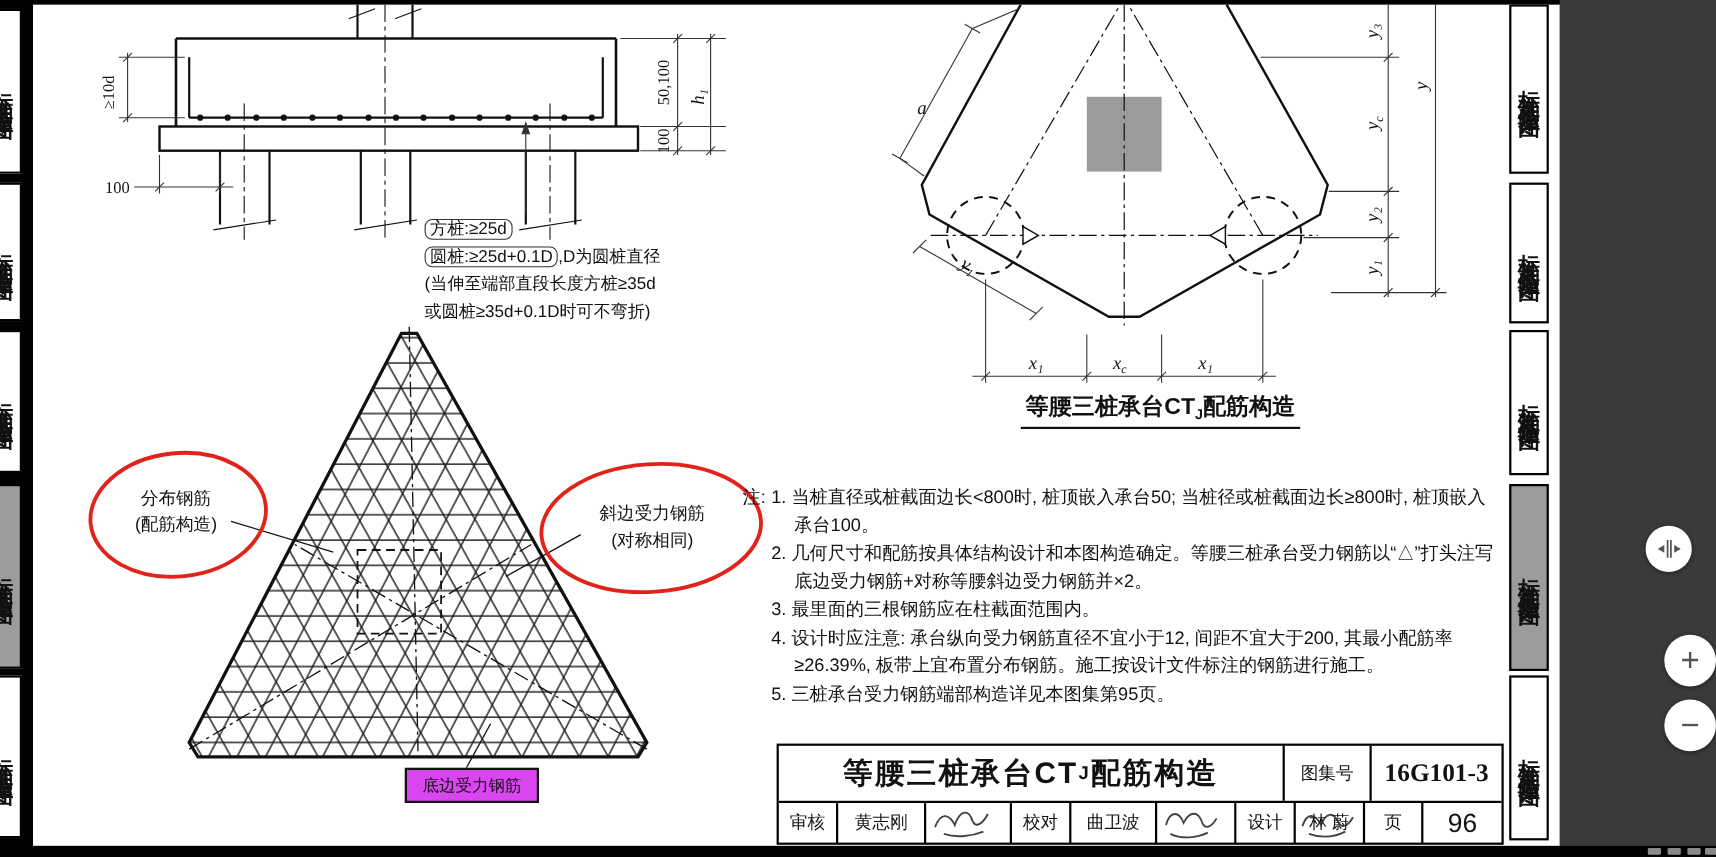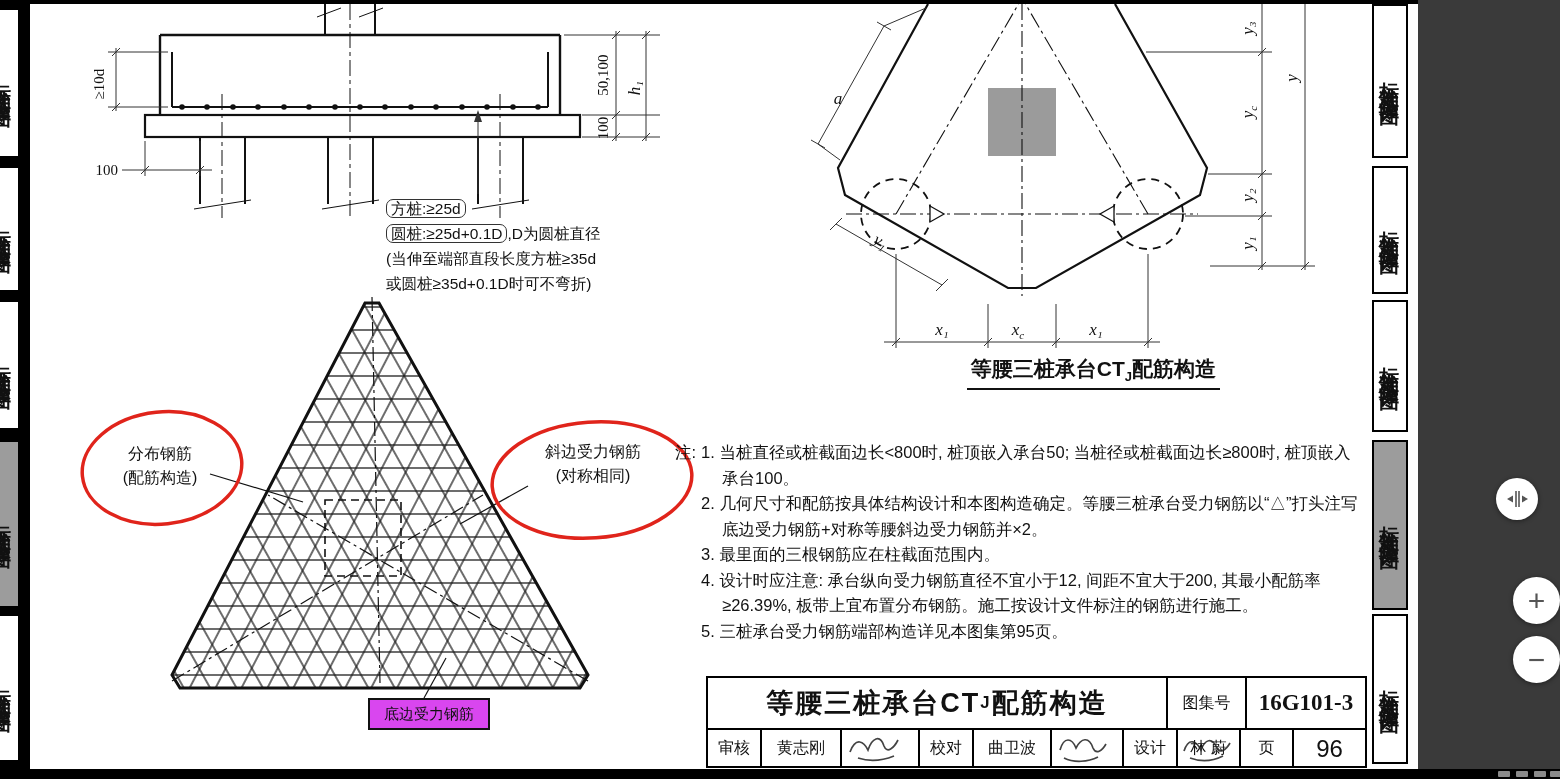--- a/index.html
+++ b/index.html
@@ -8,21 +8,21 @@
   .abs { position:absolute; }
   .page { position:absolute; left:30px; top:4px; width:1388px; height:765px; background:#fff; }
   svg text { fill:#111; }
   .dim { font-size:15px; font-family:"Liberation Serif", serif; }
   .dim-i { font-style:italic; font-size:17px; }
   .pile-note { font-size:15.5px; line-height:25px; white-space:nowrap; }
   .boxed { border:1.3px solid #333; border-radius:7px; padding:0 4px; }
   .callout { font-size:16px; line-height:24px; text-align:center; }
   .bottom-label { border:2px solid #111; background:#d946ef; font-size:15px; display:flex;
                   align-items:center; justify-content:center; }
-  .layout-title { text-align:right; font-weight:bold; font-size:21px; }
+  .layout-title { text-align:center; font-weight:bold; font-size:21px; }
   .layout-title .u { display:inline-block; border-bottom:2.5px solid #111; padding:0 4px 4px 4px; }
   sub { font-size:.62em; }
   .notes { display:flex; gap:5px; font-size:16.5px; line-height:25.5px; }
   .notes-prefix { white-space:nowrap; }
   .note-item { padding-left:21px; text-indent:-21px; }
   
   .tblock { border:2.5px solid #000; background:#fff; box-sizing:border-box; }
   .tb-row1 { display:flex; height:50px; }
   .tb-row2 { display:flex; height:37px; border-top:2px solid #000; position:relative; }
   .tb-row1 > div, .tb-row2 > div { border-right:2px solid #000; display:flex; align-items:center;
@@ -188,21 +188,21 @@
         </g>
         <ellipse cx="102" cy="78" rx="80" ry="56" stroke="#e0241b" stroke-width="3.5" transform="rotate(-6 102 78)"></ellipse>
         <ellipse cx="532" cy="90" rx="100" ry="58" stroke="#e0241b" stroke-width="3.5" transform="rotate(-4 532 90)"></ellipse>
       </g>
     </svg>
 
     <div class="abs callout" style="left:55px;top:438px;width:150px">
       <div>分布钢筋</div>
       <div>(配筋构造)</div>
     </div>
-    <div class="abs callout" style="left:478px;top:436px;width:170px">
+    <div class="abs callout" style="left:478px;top:452px;width:170px">
       <div>斜边受力钢筋</div>
       <div>(对称相同)</div>
     </div>
     <div class="abs bottom-label" style="left:338px;top:694px;width:118px;height:28px">底边受力钢筋</div>
 
     <svg class="abs" style="left:750px;top:0;width:585px;height:348px" viewBox="0 0 585 348">
       <rect x="208" y="84" width="68" height="68" fill="#9b9b9b"></rect>
       <path d="M335,0 L427,164 L420,191 L256,284 L228,284 L65,191 L58,164 L148,0" fill="none" stroke="#111" stroke-width="2.2"></path>
       <g fill="none" stroke="#111" stroke-width="1.8" stroke-dasharray="8 6">
         <circle cx="116" cy="210" r="35"></circle>

